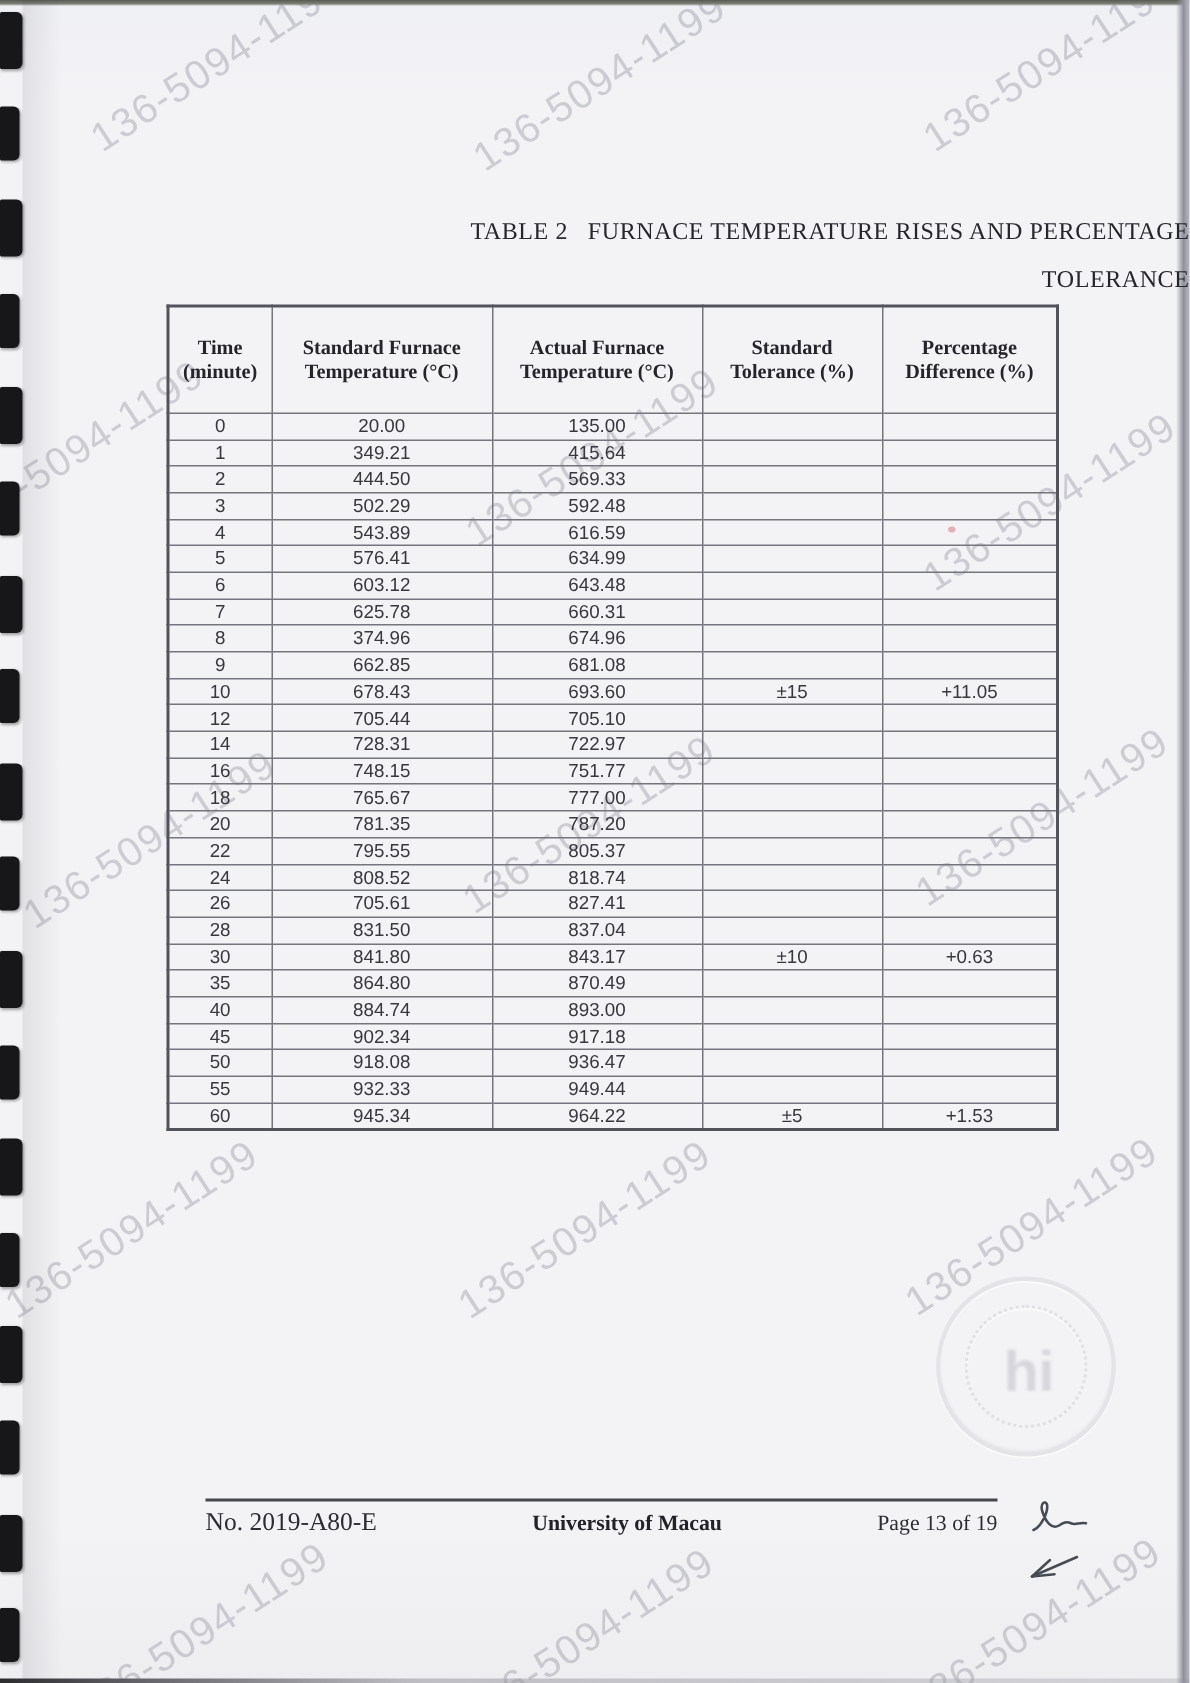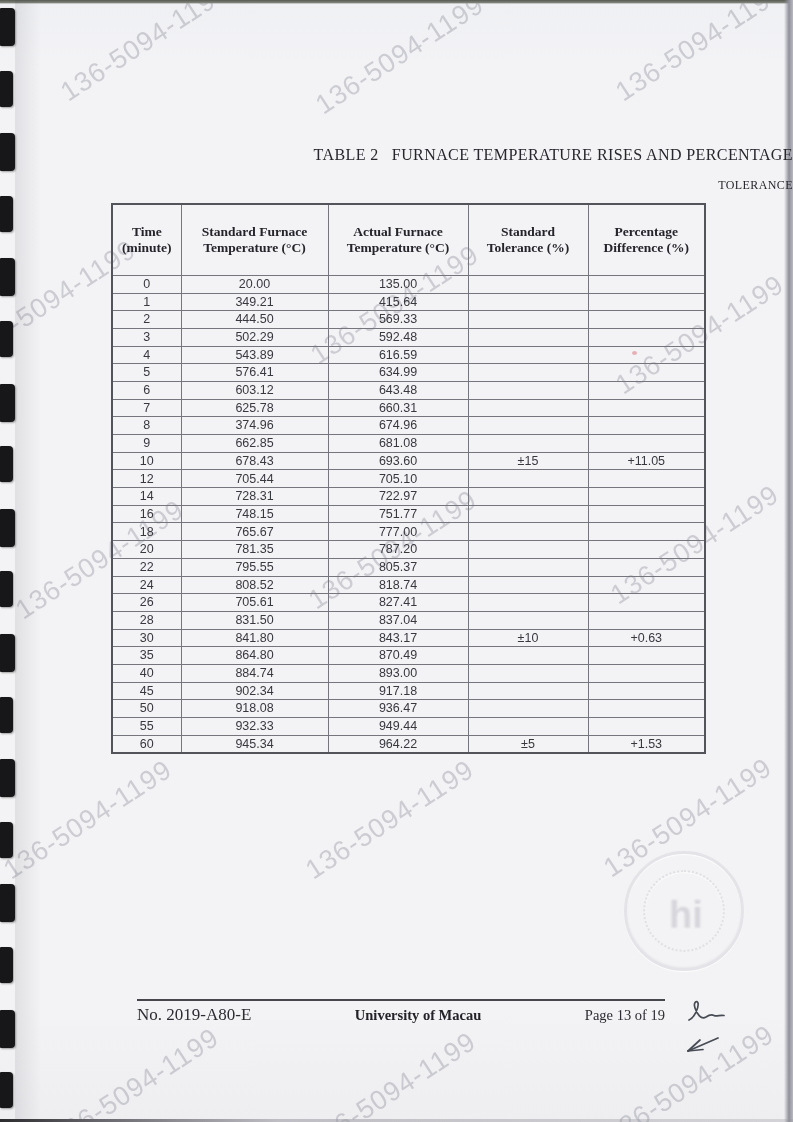--- a/index.html
+++ b/index.html
@@ -24,21 +24,21 @@
     border-radius:1px 4px 4px 1px; box-shadow:1px 1px 2px rgba(0,0,0,0.35); }
   .hole:nth-child(even){ width:13px; height:36px; }
   
   .watermark-layer { position:absolute; inset:0; pointer-events:none; }
   .watermark { position:absolute; transform:translate(-50%,-50%) rotate(-33deg);
     font-family:"Liberation Sans", sans-serif; font-size:27px; letter-spacing:1px;
     color:rgba(125,125,140,0.33); white-space:nowrap; }
   
   .title-block { position:absolute; left:0; top:146px; width:100%; text-align:right; }
   .title-line1 { font-size:16px; letter-spacing:0.4px; white-space:pre; color:#26262c; }
-  .title-line2 { font-size:12px; letter-spacing:0.4px; margin-top:14px; color:#26262c; }
+  .title-line2 { font-size:16px; letter-spacing:0.4px; margin-top:14px; color:#26262c; }
   
   .table-wrap { position:absolute; left:111px; top:203px; width:593px; }
   table { width:100%; border-collapse:collapse; table-layout:fixed;
     border:2px solid #53535c; }
   th, td { border:1px solid #75757e; text-align:center; vertical-align:middle; }
   th { font-family:"Liberation Serif", serif; font-weight:bold; font-size:13.5px;
     line-height:1.18; white-space:pre-line; height:33px; color:#24242a; padding:19px 2px; }
   td { font-family:"Liberation Sans", sans-serif; font-size:12.5px; height:17.7px;
     line-height:1; color:#38383f; padding:0 2px; }
   

